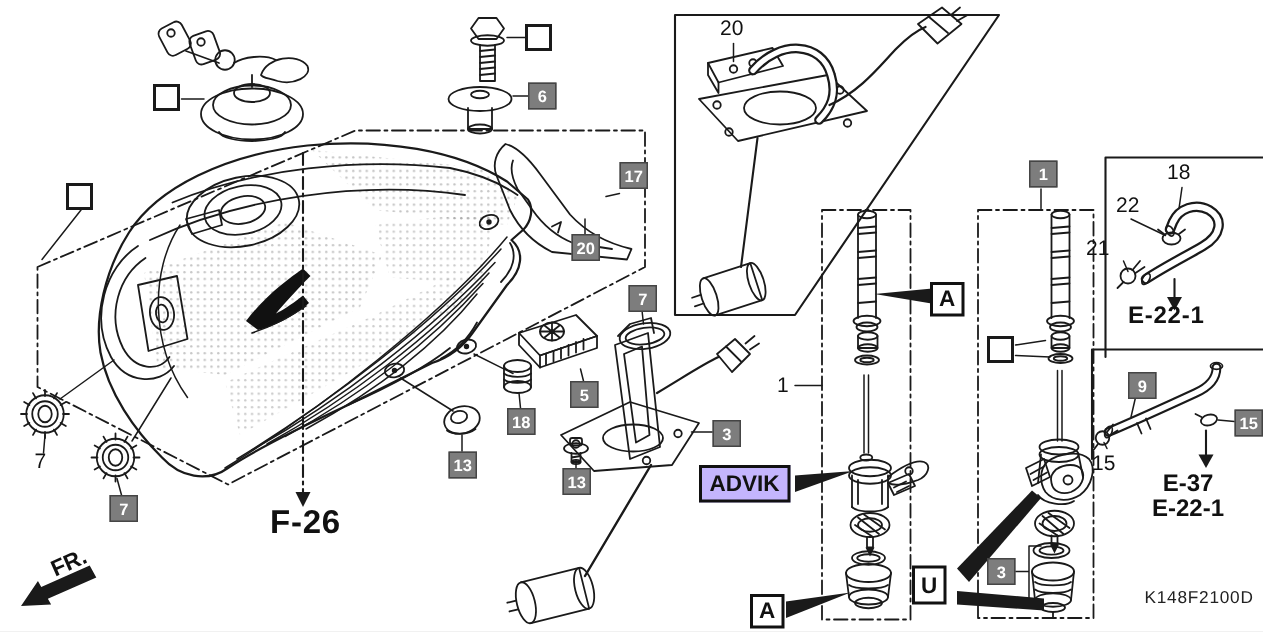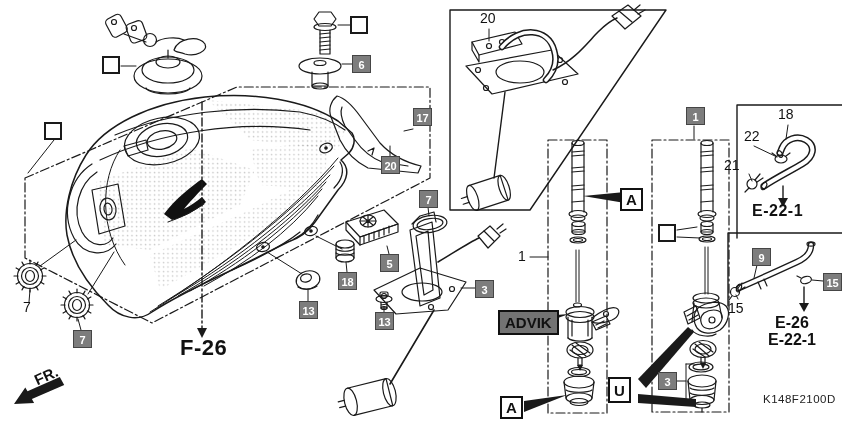--- a/index.html
+++ b/index.html
@@ -6,22 +6,22 @@
   .stage{position:relative;width:842px;height:421px;background:#ffffff;overflow:hidden;
          font-family:"Liberation Sans", sans-serif;color:#111;}
   .stage svg{position:absolute;left:0;top:0;}
   .lbl{position:absolute;white-space:nowrap;}
   .cg{width:19px;height:18px;background:#7d7d7d;border:1px solid #454545;color:#fff;
       font:bold 11px/18px "Liberation Sans",sans-serif;text-align:center;box-sizing:border-box;}
   .cw{width:18px;height:18px;background:#fff;border:2px solid #1a1a1a;box-sizing:border-box;}
   .cp{font:14px "Liberation Sans",sans-serif;color:#111;text-align:center;}
   .mk{min-width:23px;height:23px;background:#fff;border:2px solid #111;box-sizing:border-box;
       font:bold 15px/20px "Liberation Sans",sans-serif;text-align:center;padding:0 2px;}
-  .adv{background:#737373;border:2px solid #111;font:bold 15px/19px "Liberation Sans",sans-serif;
-       padding:1px 5px;margin-left:32px;}
+  .adv{background:#c4b5fd;border:2px solid #111;font:bold 15px/19px "Liberation Sans",sans-serif;
+       padding:1px 5px;}
   .ref{font:bold 17px "Liberation Sans",sans-serif;letter-spacing:0.5px;}
   .ref2{font:bold 16px/17px "Liberation Sans",sans-serif;text-align:center;width:80px;}
   .code{font:11.5px "Liberation Sans",sans-serif;color:#222;letter-spacing:0.5px;padding-left:13px;}
   .fr{font:bold 15px "Liberation Sans",sans-serif;transform:rotate(-24deg);}
 </style>
 </head>
 <body>
 
 <div class="stage">
 
@@ -407,20 +407,20 @@
 <div class="lbl cp" style="left:728px;top:300px">15</div>
 
 <div class="lbl mk" style="left:620px;top:188px">A</div>
 <div class="lbl mk" style="left:500px;top:396px">A</div>
 <div class="lbl mk" style="left:608px;top:377px;height:26px;line-height:23px">U</div>
 <div class="lbl adv" style="left:466px;top:310px">ADVIK</div>
 
 <div class="lbl ref" style="left:180px;top:335px;font-size:22px">F-26</div>
 <div class="lbl ref" style="left:752px;top:202px;font-size:16px">E-22-1</div>
 <div class="lbl ref2" style="left:752px;top:314px">
-  <div>E-26</div>
+  <div>E-37</div>
   <div>E-22-1</div>
 </div>
 <div class="lbl fr" style="left:34px;top:367px">FR.</div>
 
 <div class="lbl code" style="left:750px;top:393px">K148F2100D</div>
 
 </div>
 
 </body></html>

